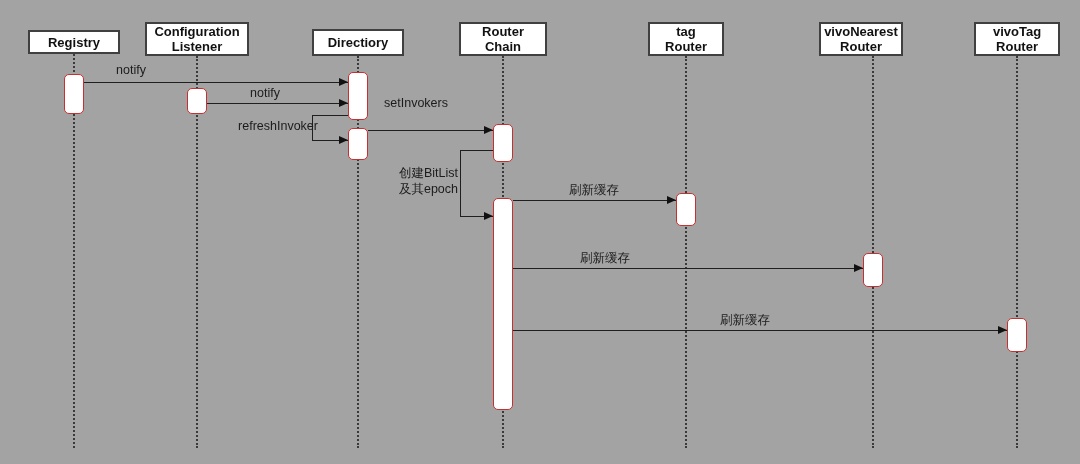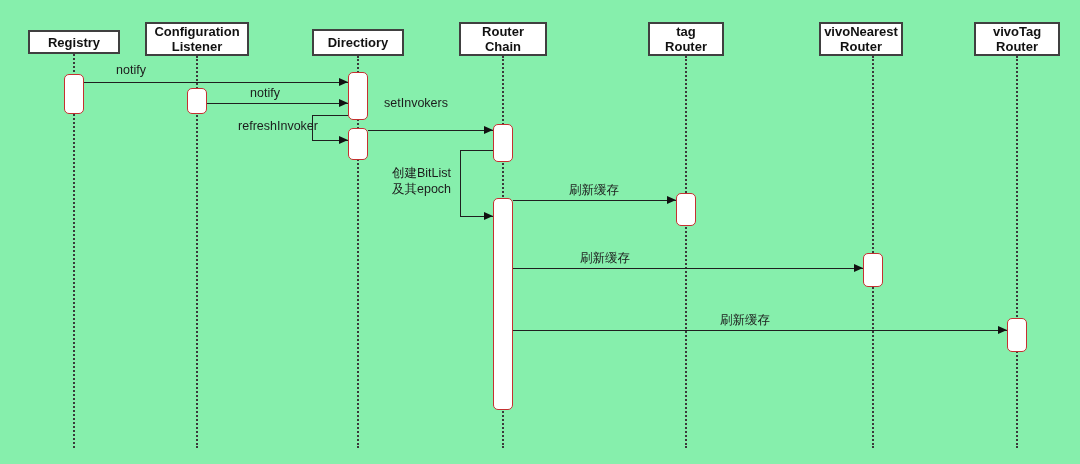--- a/index.html
+++ b/index.html
@@ -1,17 +1,17 @@
 <!DOCTYPE html>
 <html><head>
 <meta charset="utf-8">
 <style>
   html,body{margin:0;padding:0;background:#ffffff;}
   .canvas{
-    position:relative;width:1080px;height:464px;background:#86efac;
+    position:relative;width:1080px;height:464px;background:#a3a3a3;
     font-family:"Liberation Sans",sans-serif;overflow:hidden;
   }
   .actor-box{
     position:absolute;box-sizing:border-box;border:2px solid #404040;background:#ffffff;
     display:flex;flex-direction:column;align-items:center;justify-content:center;
     font-weight:bold;font-size:13px;line-height:15px;color:#111;text-align:center;z-index:5;
   }
   .lifeline{position:absolute;width:0;border-left:2px dotted #3a3a3a;z-index:1;}
   .activation{
     position:absolute;box-sizing:border-box;width:20px;border:1.6px solid #c53030;
@@ -20,21 +20,21 @@
   .msg-line{position:absolute;height:0;border-top:1.5px solid #1f1f1f;z-index:2;}
   .msg-vline{position:absolute;width:0;border-left:1.5px solid #1f1f1f;z-index:2;}
   .arrow-r{
     position:absolute;width:0;height:0;
     border-left:9px solid #111;border-top:4.5px solid transparent;border-bottom:4.5px solid transparent;
     z-index:4;
   }
   .msg-label{
     position:absolute;font-size:12.5px;color:#1c1c1c;text-align:center;z-index:6;white-space:nowrap;
   }
-  .msg-label.two-line{white-space:normal;text-align:left;line-height:16px;}
+  .msg-label.two-line{white-space:normal;text-align:right;line-height:16px;}
 </style>
 </head>
 <body>
 
 <div class="canvas">
 
   <div class="lifeline" style="left:73px;top:54px;height:394px;"></div>
   <div class="lifeline" style="left:196px;top:56px;height:392px;"></div>
   <div class="lifeline" style="left:357px;top:56px;height:392px;"></div>
   <div class="lifeline" style="left:502px;top:56px;height:392px;"></div>

